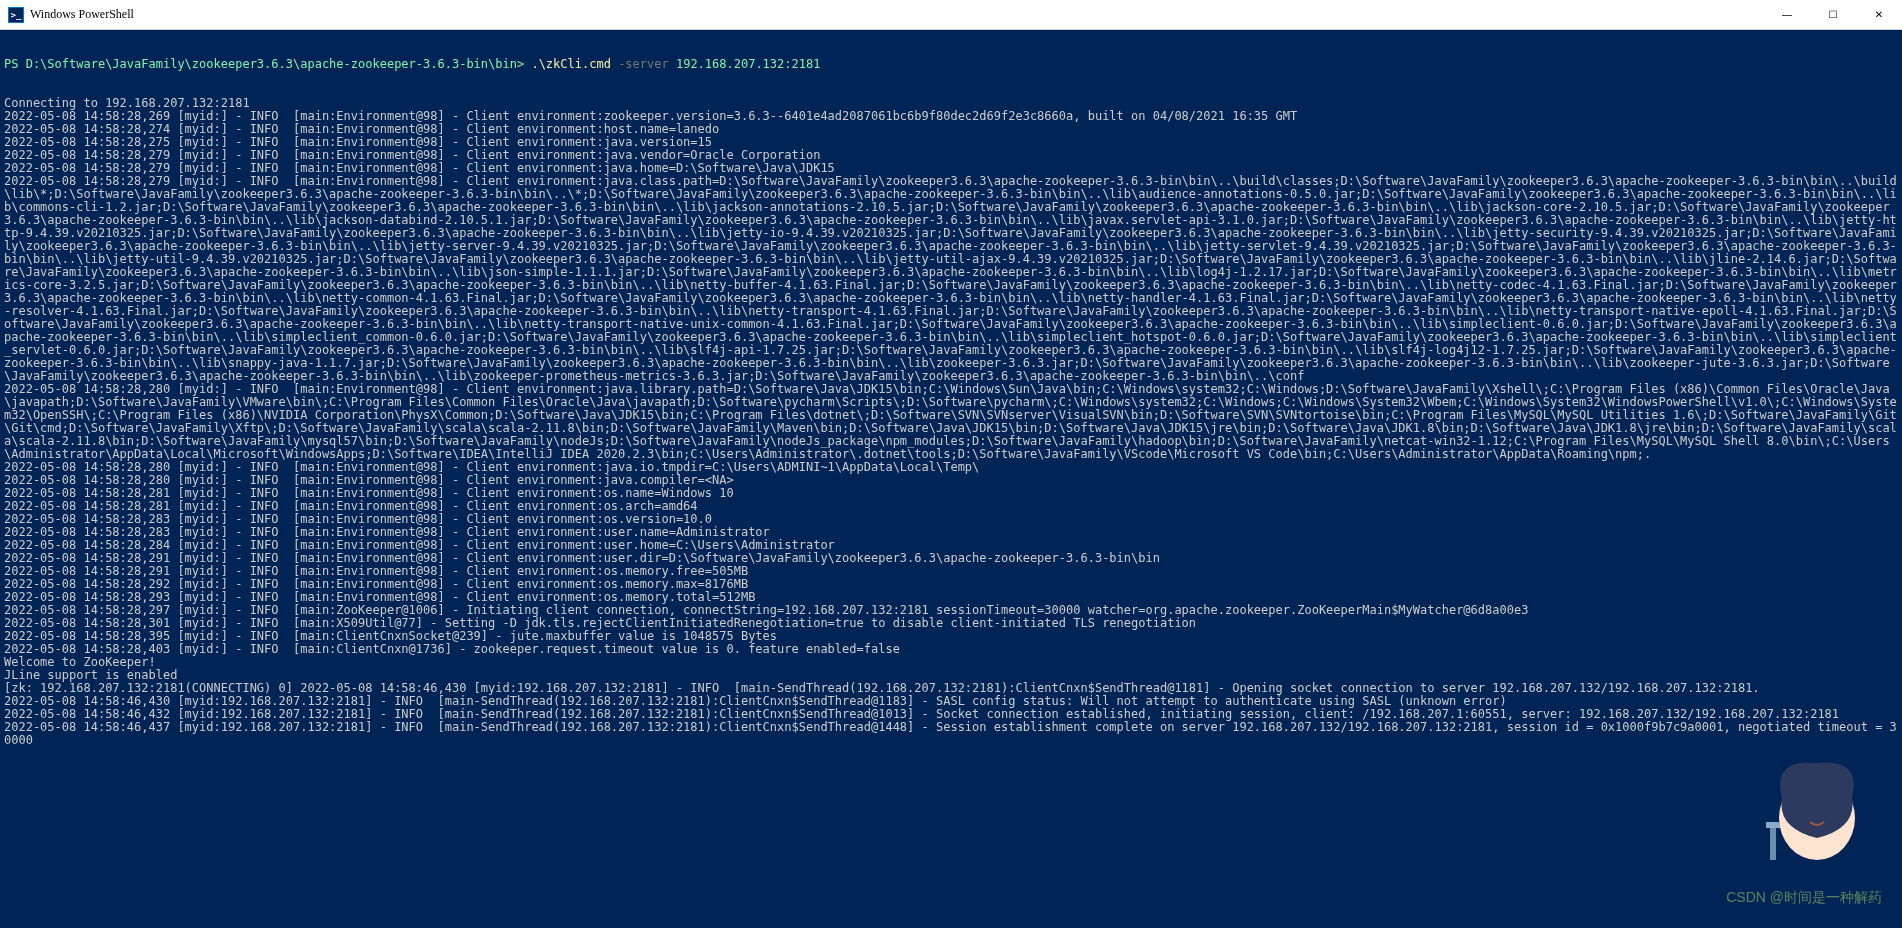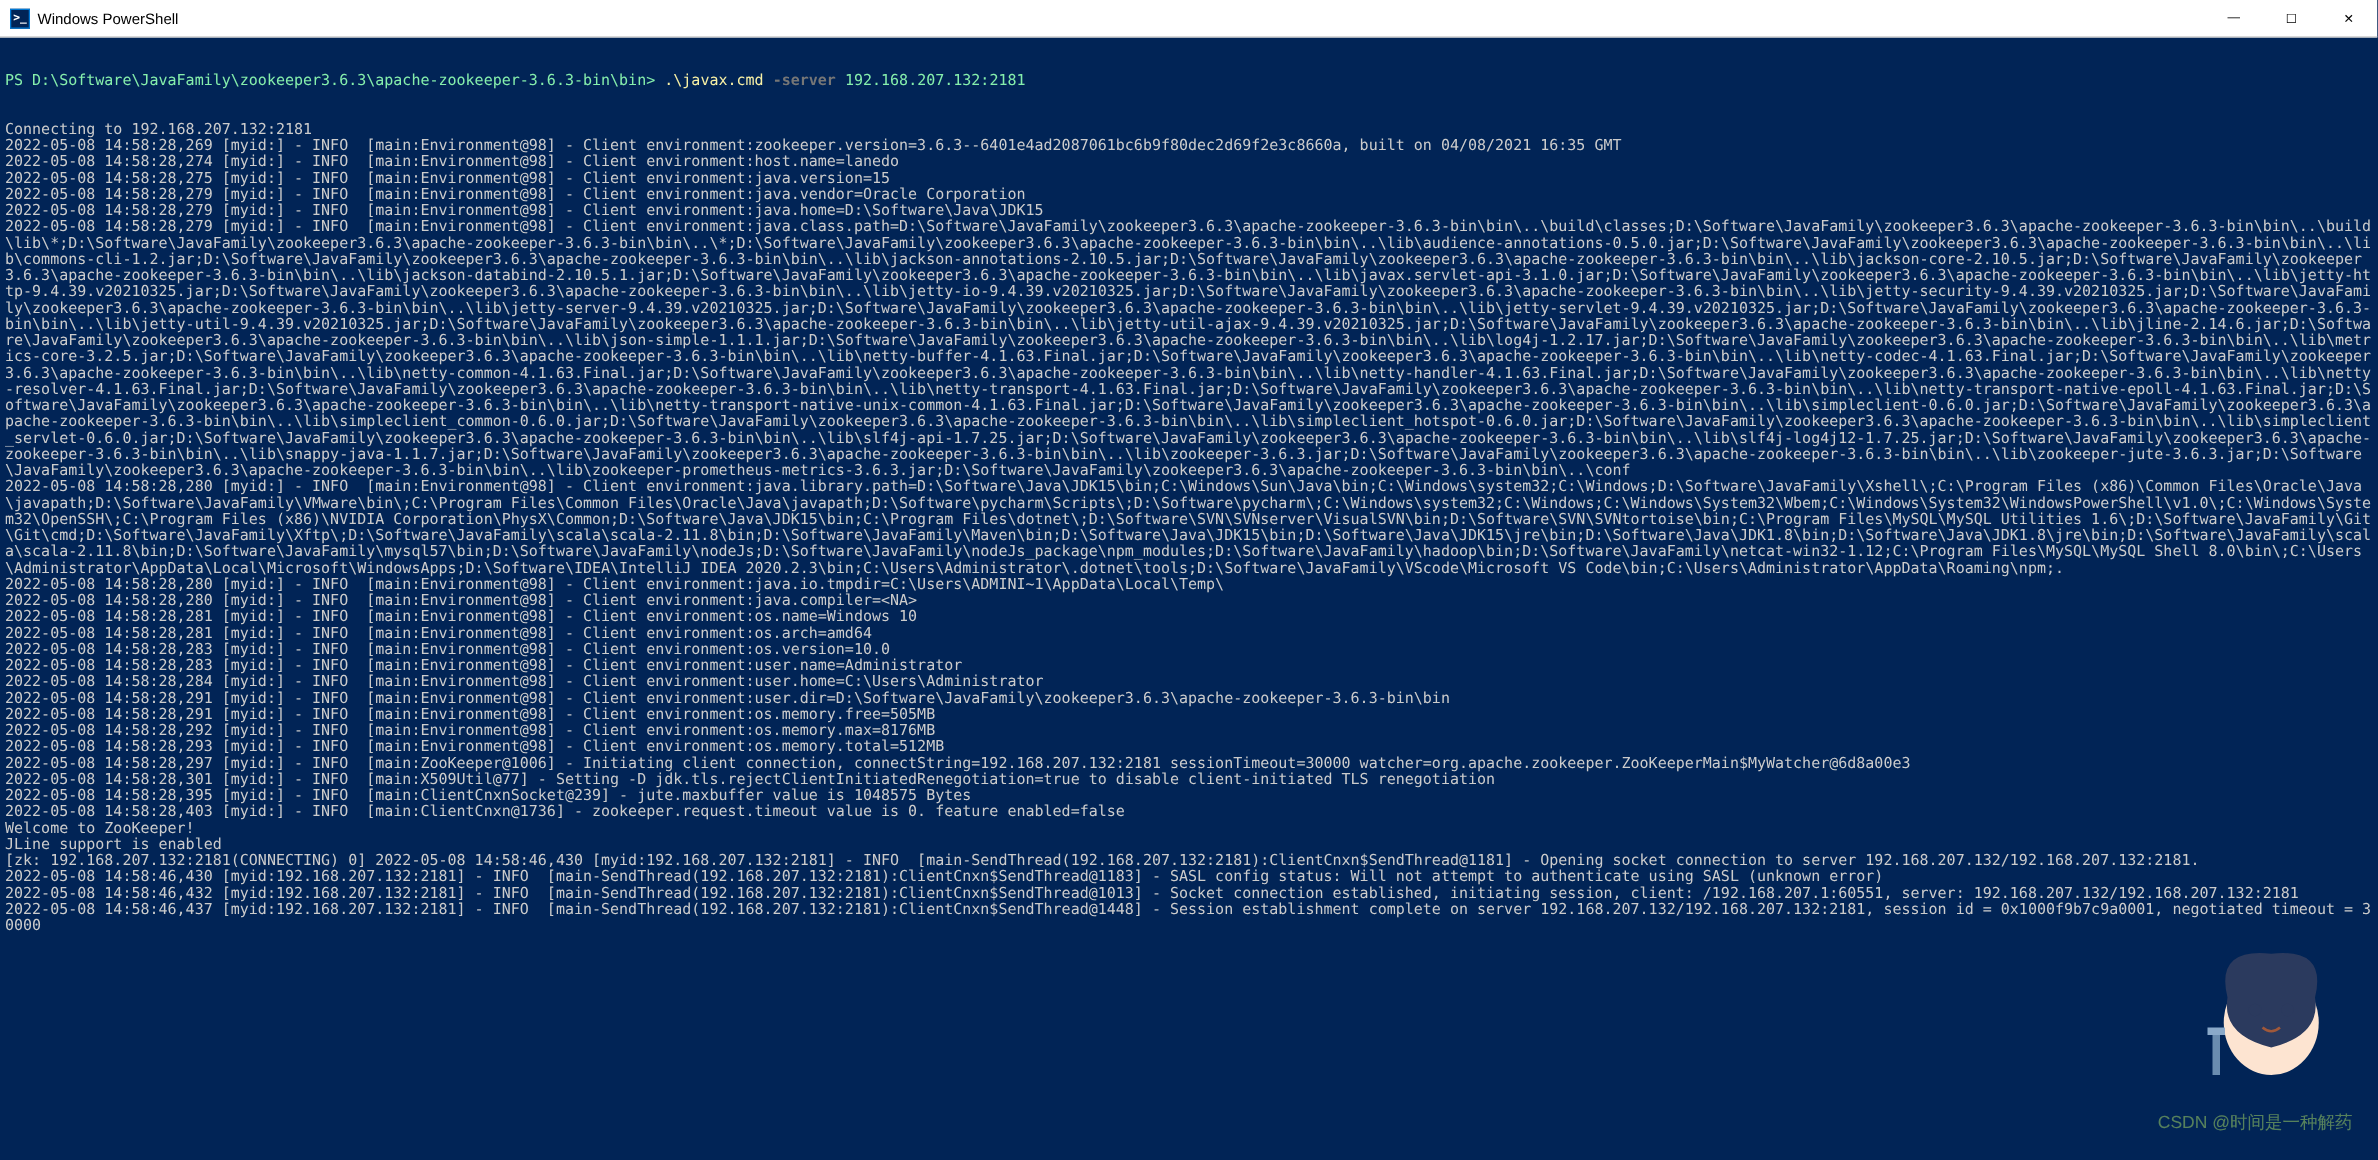--- a/index.html
+++ b/index.html
@@ -32,21 +32,21 @@
   margin-right: 6px;
   display: inline-flex;
   align-items: center;
   justify-content: center;
   color: #fff;
   font-size: 9px;
   font-weight: bold;
 }
 .titlebar-title {
   color: #000;
-  font-family: Liberation Sans, sans-serif;
+  font-family: Liberation Serif, serif;
   font-size: 12px;
 }
 .titlebar-buttons {
   display: flex;
 }
 .titlebar-btn {
   width: 46px;
   height: 30px;
   display: flex;
   align-items: center;
@@ -60,21 +60,21 @@
   padding: 2px 4px;
   line-height: 13px;
   white-space: pre-wrap;
   word-break: break-all;
   height: 898px;
   overflow: hidden;
   position: relative;
 }
 .prompt { color: #86efac; }
 .cmd-yellow { color: #f9f1a5; }
-.cmd-gray { color: #767676; font-weight: bold; }
+.cmd-gray { color: #767676; }
 .watermark {
   position: absolute;
   bottom: 24px;
   right: 20px;
   color: #bef264;
   font-family: "Segoe UI", sans-serif;
   font-size: 14px;
   opacity: 0.45;
   pointer-events: none;
 }
@@ -96,21 +96,21 @@
     <span class="titlebar-title">Windows PowerShell</span>
   </div>
   <div class="titlebar-buttons">
     <div class="titlebar-btn">—</div>
     <div class="titlebar-btn">☐</div>
     <div class="titlebar-btn close">✕</div>
   </div>
 </div>
 
 <div class="terminal" id="terminal">
-  <div><span class="prompt">PS D:\Software\JavaFamily\zookeeper3.6.3\apache-zookeeper-3.6.3-bin\bin&gt; </span><span class="cmd-yellow">.\javax.cmd</span> <span class="cmd-gray">-server</span><span class="prompt"> 192.168.207.132:2181</span></div>
+  <div><span class="prompt">PS D:\Software\JavaFamily\zookeeper3.6.3\apache-zookeeper-3.6.3-bin\bin&gt; </span><span class="cmd-yellow">.\zkCli.cmd</span> <span class="cmd-gray">-server</span><span class="prompt"> 192.168.207.132:2181</span></div>
   <div id="log-lines"><div>Connecting to 192.168.207.132:2181</div><div>2022-05-08 14:58:28,269 [myid:] - INFO  [main:Environment@98] - Client environment:zookeeper.version=3.6.3--6401e4ad2087061bc6b9f80dec2d69f2e3c8660a, built on 04/08/2021 16:35 GMT</div><div>2022-05-08 14:58:28,274 [myid:] - INFO  [main:Environment@98] - Client environment:host.name=lanedo</div><div>2022-05-08 14:58:28,275 [myid:] - INFO  [main:Environment@98] - Client environment:java.version=15</div><div>2022-05-08 14:58:28,279 [myid:] - INFO  [main:Environment@98] - Client environment:java.vendor=Oracle Corporation</div><div>2022-05-08 14:58:28,279 [myid:] - INFO  [main:Environment@98] - Client environment:java.home=D:\Software\Java\JDK15</div><div>2022-05-08 14:58:28,279 [myid:] - INFO  [main:Environment@98] - Client environment:java.class.path=D:\Software\JavaFamily\zookeeper3.6.3\apache-zookeeper-3.6.3-bin\bin\..\build\classes;D:\Software\JavaFamily\zookeeper3.6.3\apache-zookeeper-3.6.3-bin\bin\..\build\lib\*;D:\Software\JavaFamily\zookeeper3.6.3\apache-zookeeper-3.6.3-bin\bin\..\*;D:\Software\JavaFamily\zookeeper3.6.3\apache-zookeeper-3.6.3-bin\bin\..\lib\audience-annotations-0.5.0.jar;D:\Software\JavaFamily\zookeeper3.6.3\apache-zookeeper-3.6.3-bin\bin\..\lib\commons-cli-1.2.jar;D:\Software\JavaFamily\zookeeper3.6.3\apache-zookeeper-3.6.3-bin\bin\..\lib\jackson-annotations-2.10.5.jar;D:\Software\JavaFamily\zookeeper3.6.3\apache-zookeeper-3.6.3-bin\bin\..\lib\jackson-core-2.10.5.jar;D:\Software\JavaFamily\zookeeper3.6.3\apache-zookeeper-3.6.3-bin\bin\..\lib\jackson-databind-2.10.5.1.jar;D:\Software\JavaFamily\zookeeper3.6.3\apache-zookeeper-3.6.3-bin\bin\..\lib\javax.servlet-api-3.1.0.jar;D:\Software\JavaFamily\zookeeper3.6.3\apache-zookeeper-3.6.3-bin\bin\..\lib\jetty-http-9.4.39.v20210325.jar;D:\Software\JavaFamily\zookeeper3.6.3\apache-zookeeper-3.6.3-bin\bin\..\lib\jetty-io-9.4.39.v20210325.jar;D:\Software\JavaFamily\zookeeper3.6.3\apache-zookeeper-3.6.3-bin\bin\..\lib\jetty-security-9.4.39.v20210325.jar;D:\Software\JavaFamily\zookeeper3.6.3\apache-zookeeper-3.6.3-bin\bin\..\lib\jetty-server-9.4.39.v20210325.jar;D:\Software\JavaFamily\zookeeper3.6.3\apache-zookeeper-3.6.3-bin\bin\..\lib\jetty-servlet-9.4.39.v20210325.jar;D:\Software\JavaFamily\zookeeper3.6.3\apache-zookeeper-3.6.3-bin\bin\..\lib\jetty-util-9.4.39.v20210325.jar;D:\Software\JavaFamily\zookeeper3.6.3\apache-zookeeper-3.6.3-bin\bin\..\lib\jetty-util-ajax-9.4.39.v20210325.jar;D:\Software\JavaFamily\zookeeper3.6.3\apache-zookeeper-3.6.3-bin\bin\..\lib\jline-2.14.6.jar;D:\Software\JavaFamily\zookeeper3.6.3\apache-zookeeper-3.6.3-bin\bin\..\lib\json-simple-1.1.1.jar;D:\Software\JavaFamily\zookeeper3.6.3\apache-zookeeper-3.6.3-bin\bin\..\lib\log4j-1.2.17.jar;D:\Software\JavaFamily\zookeeper3.6.3\apache-zookeeper-3.6.3-bin\bin\..\lib\metrics-core-3.2.5.jar;D:\Software\JavaFamily\zookeeper3.6.3\apache-zookeeper-3.6.3-bin\bin\..\lib\netty-buffer-4.1.63.Final.jar;D:\Software\JavaFamily\zookeeper3.6.3\apache-zookeeper-3.6.3-bin\bin\..\lib\netty-codec-4.1.63.Final.jar;D:\Software\JavaFamily\zookeeper3.6.3\apache-zookeeper-3.6.3-bin\bin\..\lib\netty-common-4.1.63.Final.jar;D:\Software\JavaFamily\zookeeper3.6.3\apache-zookeeper-3.6.3-bin\bin\..\lib\netty-handler-4.1.63.Final.jar;D:\Software\JavaFamily\zookeeper3.6.3\apache-zookeeper-3.6.3-bin\bin\..\lib\netty-resolver-4.1.63.Final.jar;D:\Software\JavaFamily\zookeeper3.6.3\apache-zookeeper-3.6.3-bin\bin\..\lib\netty-transport-4.1.63.Final.jar;D:\Software\JavaFamily\zookeeper3.6.3\apache-zookeeper-3.6.3-bin\bin\..\lib\netty-transport-native-epoll-4.1.63.Final.jar;D:\Software\JavaFamily\zookeeper3.6.3\apache-zookeeper-3.6.3-bin\bin\..\lib\netty-transport-native-unix-common-4.1.63.Final.jar;D:\Software\JavaFamily\zookeeper3.6.3\apache-zookeeper-3.6.3-bin\bin\..\lib\simpleclient-0.6.0.jar;D:\Software\JavaFamily\zookeeper3.6.3\apache-zookeeper-3.6.3-bin\bin\..\lib\simpleclient_common-0.6.0.jar;D:\Software\JavaFamily\zookeeper3.6.3\apache-zookeeper-3.6.3-bin\bin\..\lib\simpleclient_hotspot-0.6.0.jar;D:\Software\JavaFamily\zookeeper3.6.3\apache-zookeeper-3.6.3-bin\bin\..\lib\simpleclient_servlet-0.6.0.jar;D:\Software\JavaFamily\zookeeper3.6.3\apache-zookeeper-3.6.3-bin\bin\..\lib\slf4j-api-1.7.25.jar;D:\Software\JavaFamily\zookeeper3.6.3\apache-zookeeper-3.6.3-bin\bin\..\lib\slf4j-log4j12-1.7.25.jar;D:\Software\JavaFamily\zookeeper3.6.3\apache-zookeeper-3.6.3-bin\bin\..\lib\snappy-java-1.1.7.jar;D:\Software\JavaFamily\zookeeper3.6.3\apache-zookeeper-3.6.3-bin\bin\..\lib\zookeeper-3.6.3.jar;D:\Software\JavaFamily\zookeeper3.6.3\apache-zookeeper-3.6.3-bin\bin\..\lib\zookeeper-jute-3.6.3.jar;D:\Software\JavaFamily\zookeeper3.6.3\apache-zookeeper-3.6.3-bin\bin\..\lib\zookeeper-prometheus-metrics-3.6.3.jar;D:\Software\JavaFamily\zookeeper3.6.3\apache-zookeeper-3.6.3-bin\bin\..\conf</div><div>2022-05-08 14:58:28,280 [myid:] - INFO  [main:Environment@98] - Client environment:java.library.path=D:\Software\Java\JDK15\bin;C:\Windows\Sun\Java\bin;C:\Windows\system32;C:\Windows;D:\Software\JavaFamily\Xshell\;C:\Program Files (x86)\Common Files\Oracle\Java\javapath;D:\Software\JavaFamily\VMware\bin\;C:\Program Files\Common Files\Oracle\Java\javapath;D:\Software\pycharm\Scripts\;D:\Software\pycharm\;C:\Windows\system32;C:\Windows;C:\Windows\System32\Wbem;C:\Windows\System32\WindowsPowerShell\v1.0\;C:\Windows\System32\OpenSSH\;C:\Program Files (x86)\NVIDIA Corporation\PhysX\Common;D:\Software\Java\JDK15\bin;C:\Program Files\dotnet\;D:\Software\SVN\SVNserver\VisualSVN\bin;D:\Software\SVN\SVNtortoise\bin;C:\Program Files\MySQL\MySQL Utilities 1.6\;D:\Software\JavaFamily\Git\Git\cmd;D:\Software\JavaFamily\Xftp\;D:\Software\JavaFamily\scala\scala-2.11.8\bin;D:\Software\JavaFamily\Maven\bin;D:\Software\Java\JDK15\bin;D:\Software\Java\JDK15\jre\bin;D:\Software\Java\JDK1.8\bin;D:\Software\Java\JDK1.8\jre\bin;D:\Software\JavaFamily\scala\scala-2.11.8\bin;D:\Software\JavaFamily\mysql57\bin;D:\Software\JavaFamily\nodeJs;D:\Software\JavaFamily\nodeJs_package\npm_modules;D:\Software\JavaFamily\hadoop\bin;D:\Software\JavaFamily\netcat-win32-1.12;C:\Program Files\MySQL\MySQL Shell 8.0\bin\;C:\Users\Administrator\AppData\Local\Microsoft\WindowsApps;D:\Software\IDEA\IntelliJ IDEA 2020.2.3\bin;C:\Users\Administrator\.dotnet\tools;D:\Software\JavaFamily\VScode\Microsoft VS Code\bin;C:\Users\Administrator\AppData\Roaming\npm;.</div><div>2022-05-08 14:58:28,280 [myid:] - INFO  [main:Environment@98] - Client environment:java.io.tmpdir=C:\Users\ADMINI~1\AppData\Local\Temp\</div><div>2022-05-08 14:58:28,280 [myid:] - INFO  [main:Environment@98] - Client environment:java.compiler=&lt;NA&gt;</div><div>2022-05-08 14:58:28,281 [myid:] - INFO  [main:Environment@98] - Client environment:os.name=Windows 10</div><div>2022-05-08 14:58:28,281 [myid:] - INFO  [main:Environment@98] - Client environment:os.arch=amd64</div><div>2022-05-08 14:58:28,283 [myid:] - INFO  [main:Environment@98] - Client environment:os.version=10.0</div><div>2022-05-08 14:58:28,283 [myid:] - INFO  [main:Environment@98] - Client environment:user.name=Administrator</div><div>2022-05-08 14:58:28,284 [myid:] - INFO  [main:Environment@98] - Client environment:user.home=C:\Users\Administrator</div><div>2022-05-08 14:58:28,291 [myid:] - INFO  [main:Environment@98] - Client environment:user.dir=D:\Software\JavaFamily\zookeeper3.6.3\apache-zookeeper-3.6.3-bin\bin</div><div>2022-05-08 14:58:28,291 [myid:] - INFO  [main:Environment@98] - Client environment:os.memory.free=505MB</div><div>2022-05-08 14:58:28,292 [myid:] - INFO  [main:Environment@98] - Client environment:os.memory.max=8176MB</div><div>2022-05-08 14:58:28,293 [myid:] - INFO  [main:Environment@98] - Client environment:os.memory.total=512MB</div><div>2022-05-08 14:58:28,297 [myid:] - INFO  [main:ZooKeeper@1006] - Initiating client connection, connectString=192.168.207.132:2181 sessionTimeout=30000 watcher=org.apache.zookeeper.ZooKeeperMain$MyWatcher@6d8a00e3</div><div>2022-05-08 14:58:28,301 [myid:] - INFO  [main:X509Util@77] - Setting -D jdk.tls.rejectClientInitiatedRenegotiation=true to disable client-initiated TLS renegotiation</div><div>2022-05-08 14:58:28,395 [myid:] - INFO  [main:ClientCnxnSocket@239] - jute.maxbuffer value is 1048575 Bytes</div><div>2022-05-08 14:58:28,403 [myid:] - INFO  [main:ClientCnxn@1736] - zookeeper.request.timeout value is 0. feature enabled=false</div><div>Welcome to ZooKeeper!</div><div>JLine support is enabled</div><div>[zk: 192.168.207.132:2181(CONNECTING) 0] 2022-05-08 14:58:46,430 [myid:192.168.207.132:2181] - INFO  [main-SendThread(192.168.207.132:2181):ClientCnxn$SendThread@1181] - Opening socket connection to server 192.168.207.132/192.168.207.132:2181.</div><div>2022-05-08 14:58:46,430 [myid:192.168.207.132:2181] - INFO  [main-SendThread(192.168.207.132:2181):ClientCnxn$SendThread@1183] - SASL config status: Will not attempt to authenticate using SASL (unknown error)</div><div>2022-05-08 14:58:46,432 [myid:192.168.207.132:2181] - INFO  [main-SendThread(192.168.207.132:2181):ClientCnxn$SendThread@1013] - Socket connection established, initiating session, client: /192.168.207.1:60551, server: 192.168.207.132/192.168.207.132:2181</div><div>2022-05-08 14:58:46,437 [myid:192.168.207.132:2181] - INFO  [main-SendThread(192.168.207.132:2181):ClientCnxn$SendThread@1448] - Session establishment complete on server 192.168.207.132/192.168.207.132:2181, session id = 0x1000f9b7c9a0001, negotiated timeout = 30000</div><div></div></div>
 
   <svg class="avatar" viewBox="0 0 110 120">
     <ellipse cx="55" cy="70" rx="38" ry="42" fill="#fde4d1"></ellipse>
     <path d="M20 50 Q10 10 55 15 Q100 10 90 50 Q95 80 55 90 Q15 80 20 50" fill="#2b3a5e"></path>
     <circle cx="42" cy="60" r="5" fill="#2b3a5e"></circle>
     <circle cx="68" cy="60" r="5" fill="#2b3a5e"></circle>
     <path d="M48 74 Q55 80 62 74" stroke="#a0583a" stroke-width="2" fill="none"></path>
     <rect x="8" y="78" width="6" height="34" fill="#6a8caf"></rect>
     <rect x="4" y="74" width="14" height="6" fill="#8aa9c9"></rect>

